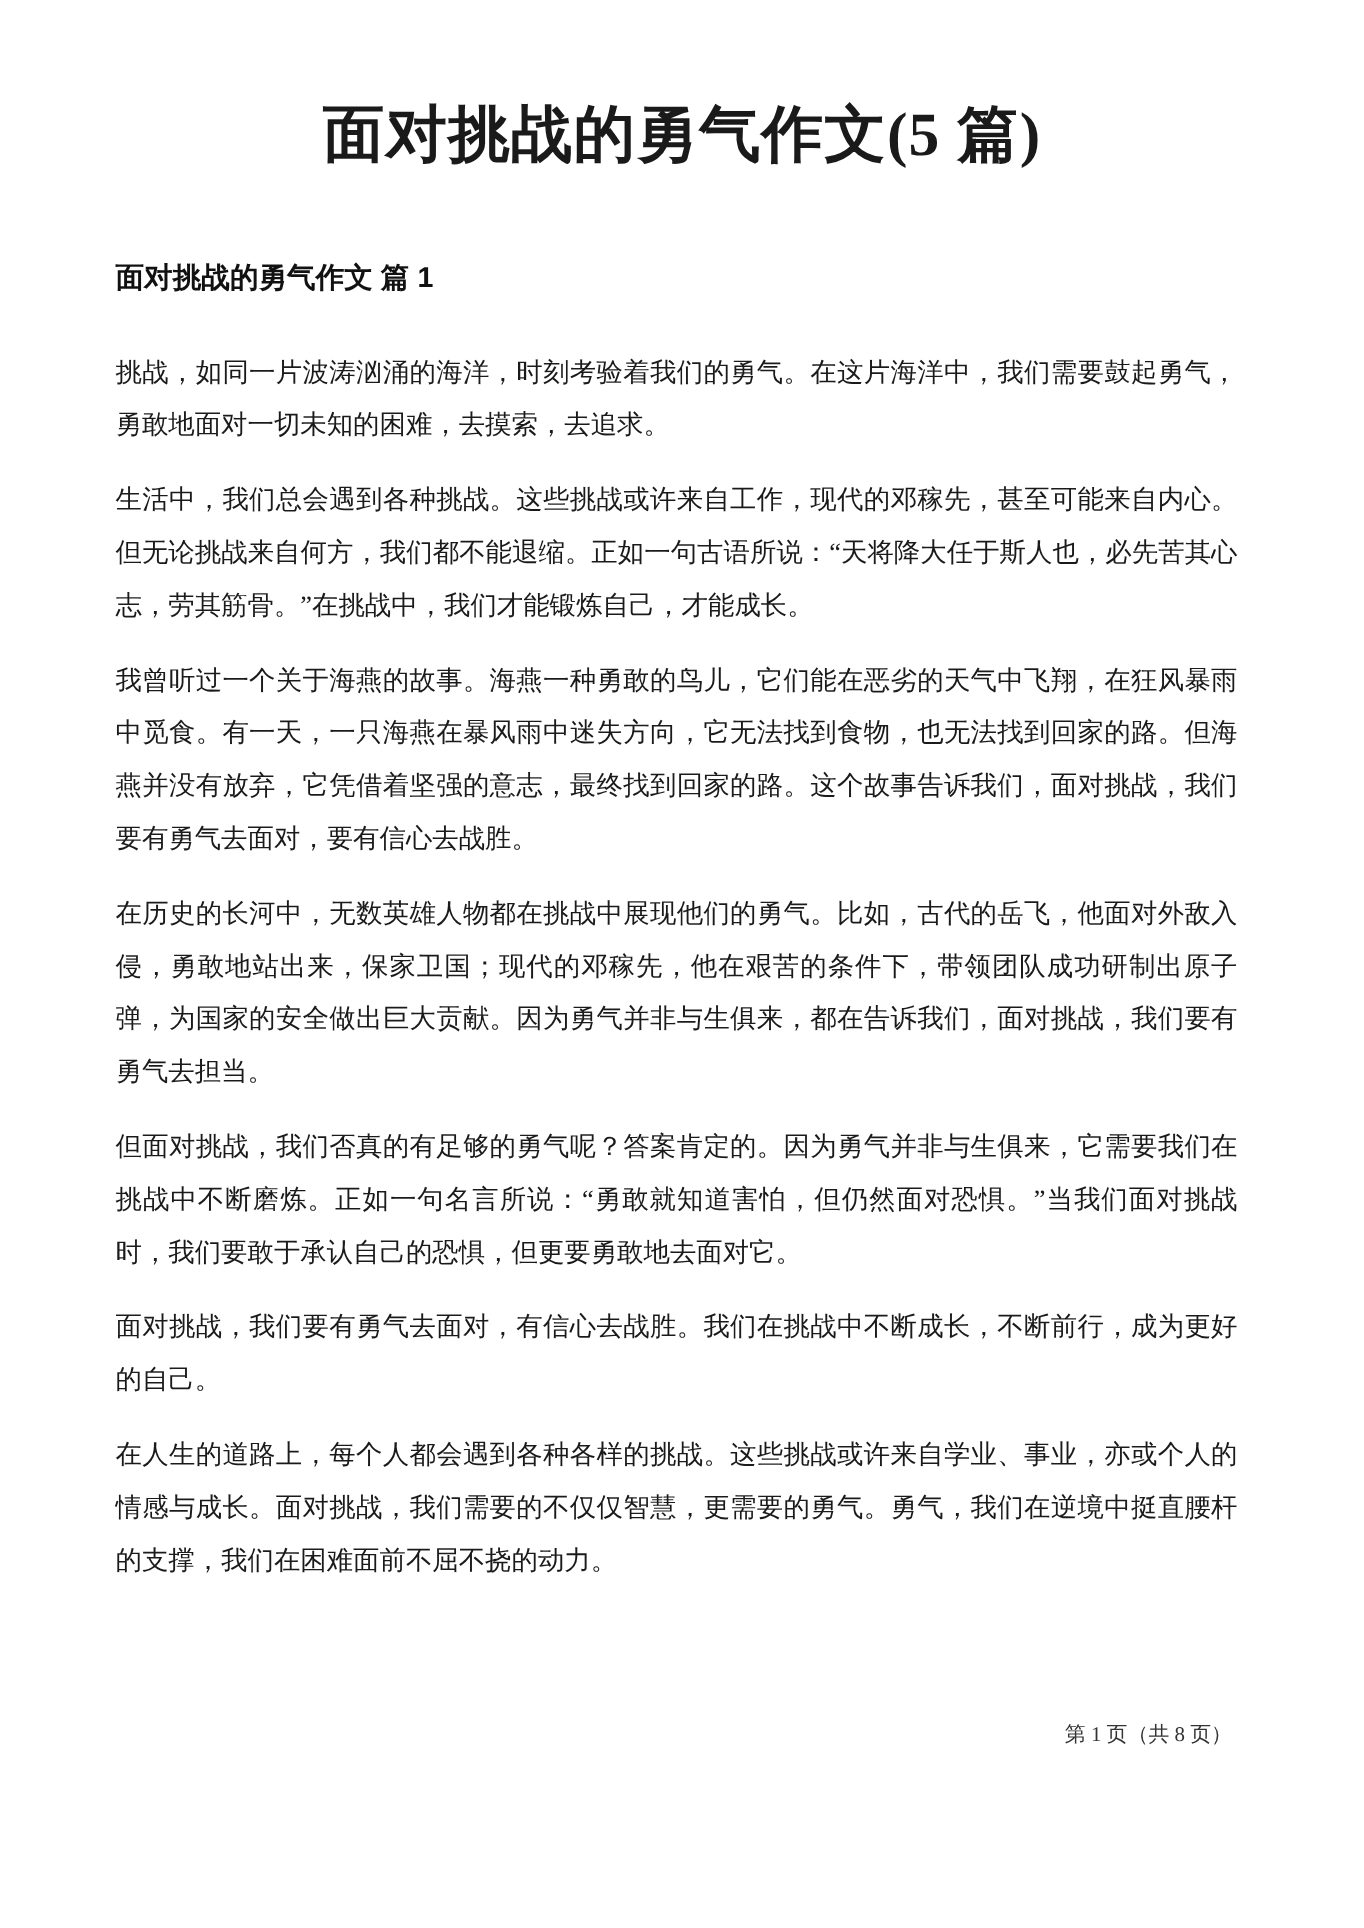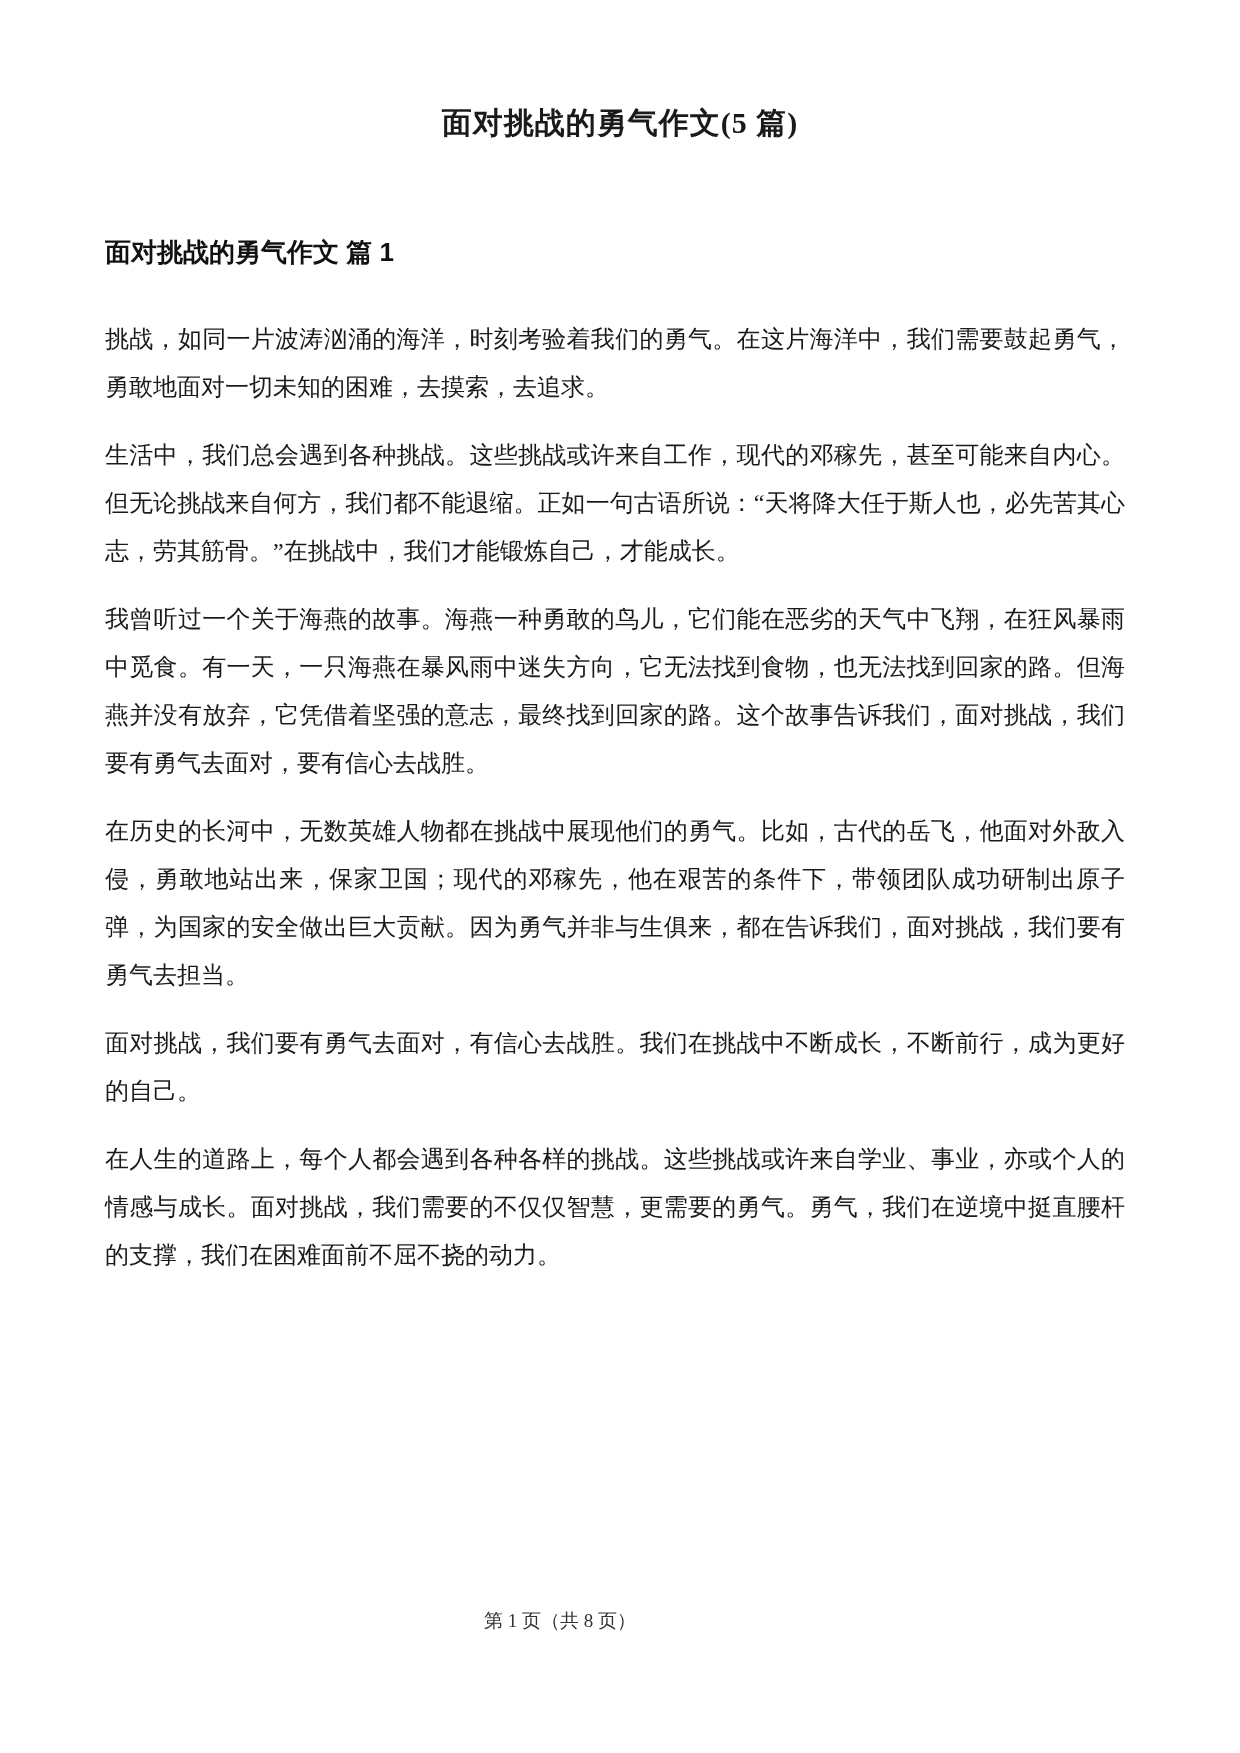--- a/index.html
+++ b/index.html
@@ -10,21 +10,21 @@
     color: #1a1a1a;
     font-family: "Liberation Serif", "DejaVu Serif", serif;
     position: relative;
     overflow: hidden;
   }
   .page {
     padding: 96px 105px 0 105px;
     box-sizing: border-box;
   }
   .doc-title {
-    font-size: 30px;
+    font-size: 56px;
     line-height: 54px;
     font-weight: 700;
     text-align: center;
     margin: 0 0 85px 0;
     letter-spacing: 1px;
     font-family: "Liberation Serif", "DejaVu Serif", serif;
   }
   .section-heading {
     font-size: 26px;
     line-height: 34px;
@@ -36,42 +36,43 @@
   .para {
     font-size: 24px;
     line-height: 48px;
     margin: 20px 10px 0 0;
     text-align: justify;
     word-break: break-all;
     color: #1a1a1a;
   }
   .page-footer {
     position: absolute;
-    top: 1608px;
+    top: 1564px;
     left: 0;
     width: 1120px; 
-    text-align: center;
+    text-align: right;
     font-size: 19px;
     color: #333333;
     font-family: "Liberation Serif", "DejaVu Serif", serif;
   }
 </style>
 </head>
 <body>
 
 <div class="page">
 
   <h1 class="doc-title">面对挑战的勇气作文(5 篇)</h1>
 
   <section class="essay-section">
     <h2 class="section-heading">面对挑战的勇气作文 篇 1</h2>
     <p class="para">挑战，如同一片波涛汹涌的海洋，时刻考验着我们的勇气。在这片海洋中，我们需要鼓起勇气，勇敢地面对一切未知的困难，去摸索，去追求。</p>
     <p class="para">生活中，我们总会遇到各种挑战。这些挑战或许来自工作，现代的邓稼先，甚至可能来自内心。但无论挑战来自何方，我们都不能退缩。正如一句古语所说：“天将降大任于斯人也，必先苦其心志，劳其筋骨。”在挑战中，我们才能锻炼自己，才能成长。</p>
     <p class="para">我曾听过一个关于海燕的故事。海燕一种勇敢的鸟儿，它们能在恶劣的天气中飞翔，在狂风暴雨中觅食。有一天，一只海燕在暴风雨中迷失方向，它无法找到食物，也无法找到回家的路。但海燕并没有放弃，它凭借着坚强的意志，最终找到回家的路。这个故事告诉我们，面对挑战，我们要有勇气去面对，要有信心去战胜。</p>
     <p class="para">在历史的长河中，无数英雄人物都在挑战中展现他们的勇气。比如，古代的岳飞，他面对外敌入侵，勇敢地站出来，保家卫国；现代的邓稼先，他在艰苦的条件下，带领团队成功研制出原子弹，为国家的安全做出巨大贡献。因为勇气并非与生俱来，都在告诉我们，面对挑战，我们要有勇气去担当。</p>
+    <p class="para">但面对挑战，我们否真的有足够的勇气呢？答案肯定的。因为勇气并非与生俱来，它需要我们在挑战中不断磨炼。正如一句名言所说：“勇敢就知道害怕，但仍然面对恐惧。”当我们面对挑战时，我们要敢于承认自己的恐惧，但更要勇敢地去面对它。</p>
     <p class="para">面对挑战，我们要有勇气去面对，有信心去战胜。我们在挑战中不断成长，不断前行，成为更好的自己。</p>
   </section>
 
   <section class="essay-section">
     <p class="para">在人生的道路上，每个人都会遇到各种各样的挑战。这些挑战或许来自学业、事业，亦或个人的情感与成长。面对挑战，我们需要的不仅仅智慧，更需要的勇气。勇气，我们在逆境中挺直腰杆的支撑，我们在困难面前不屈不挠的动力。</p>
   </section>
 
 </div>
 
 <div class="page-footer">

